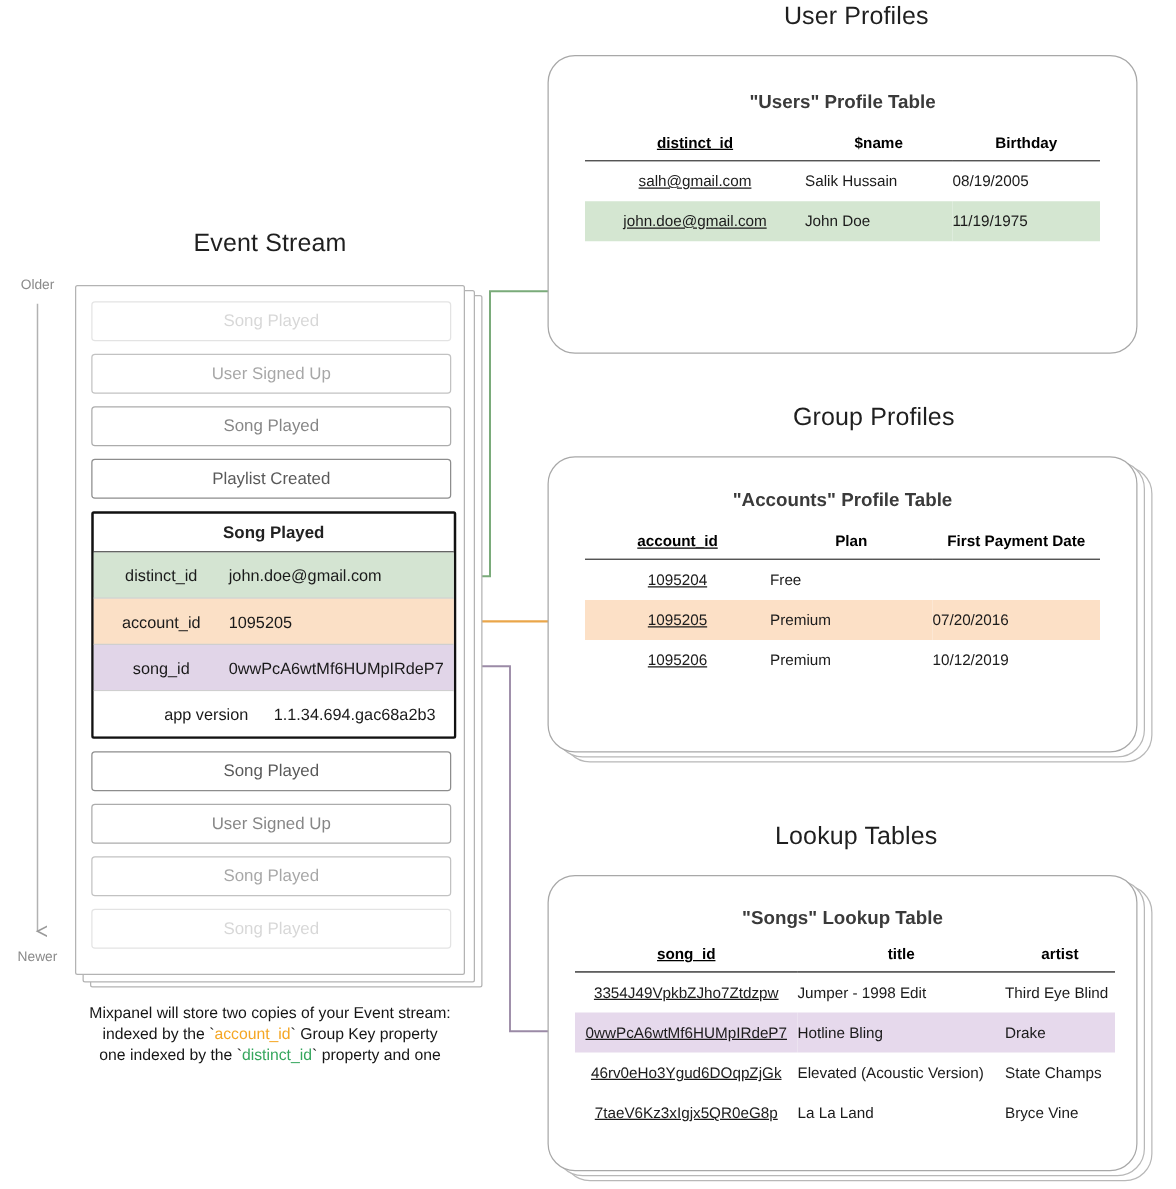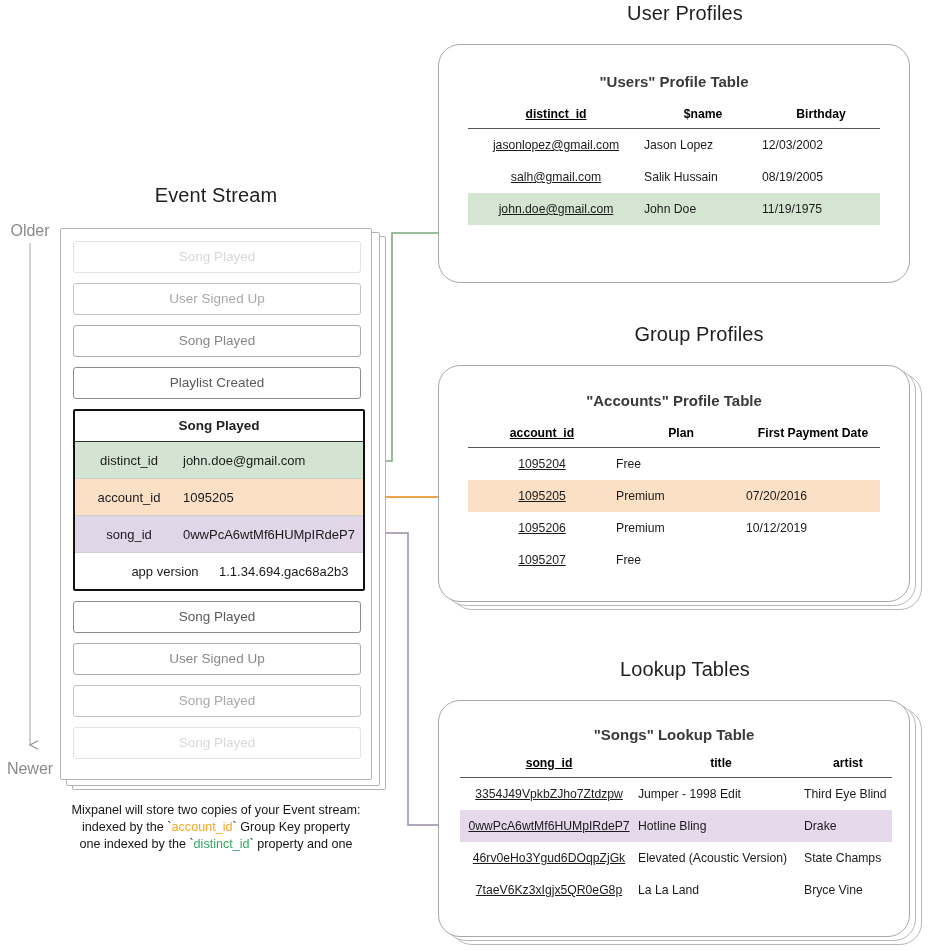--- a/index.html
+++ b/index.html
@@ -23,21 +23,21 @@
     font-size: 20px;
     font-weight: 400;
     color: #1f1f1f;
     text-align: center;
     letter-spacing: 0.1px;
     white-space: nowrap;
   }
 
   
   #timeline-older, #timeline-newer {
-    font-size: 16px;
+    font-size: 11px;
     color: #8a8a8a;
     text-align: center;
     width: 60px;
     left: 0;
   }
   #timeline-older { top: 222px; }
   #timeline-newer { top: 760px; }
 
   
   .stack-card {
@@ -263,25 +263,20 @@
   <table class="dtable" id="users-table" style="margin-top:17px; margin-left:30px; width:412px;">
     <thead>
       <tr>
         <th class="key-col c1">distinct_id</th>
         <th class="c2">$name</th>
         <th>Birthday</th>
       </tr>
     </thead>
     <tbody>
       <tr>
-        <td class="key-col">jasonlopez@gmail.com</td>
-        <td>Jason Lopez</td>
-        <td>12/03/2002</td>
-      </tr>
-      <tr>
         <td class="key-col">salh@gmail.com</td>
         <td>Salik Hussain</td>
         <td>08/19/2005</td>
       </tr>
       <tr class="hl-green">
         <td class="key-col">john.doe@gmail.com</td>
         <td>John Doe</td>
         <td>11/19/1975</td>
       </tr>
     </tbody>
@@ -314,25 +309,20 @@
       <tr class="hl-orange">
         <td class="key-col">1095205</td>
         <td>Premium</td>
         <td>07/20/2016</td>
       </tr>
       <tr>
         <td class="key-col">1095206</td>
         <td>Premium</td>
         <td>10/12/2019</td>
       </tr>
-      <tr>
-        <td class="key-col">1095207</td>
-        <td>Free</td>
-        <td></td>
-      </tr>
     </tbody>
   </table>
 </div>
 
 <div class="abs section-title" style="left:450px; top:658px; width:470px;">Lookup Tables</div>
 
 <div class="abs table-shadow" style="left:450px; top:708px; width:472px; height:237px;"></div>
 <div class="abs table-shadow" style="left:444px; top:704px; width:472px; height:237px;"></div>
 <div class="abs table-card" style="left:438px; top:700px; width:472px; height:237px;"></div>
 

